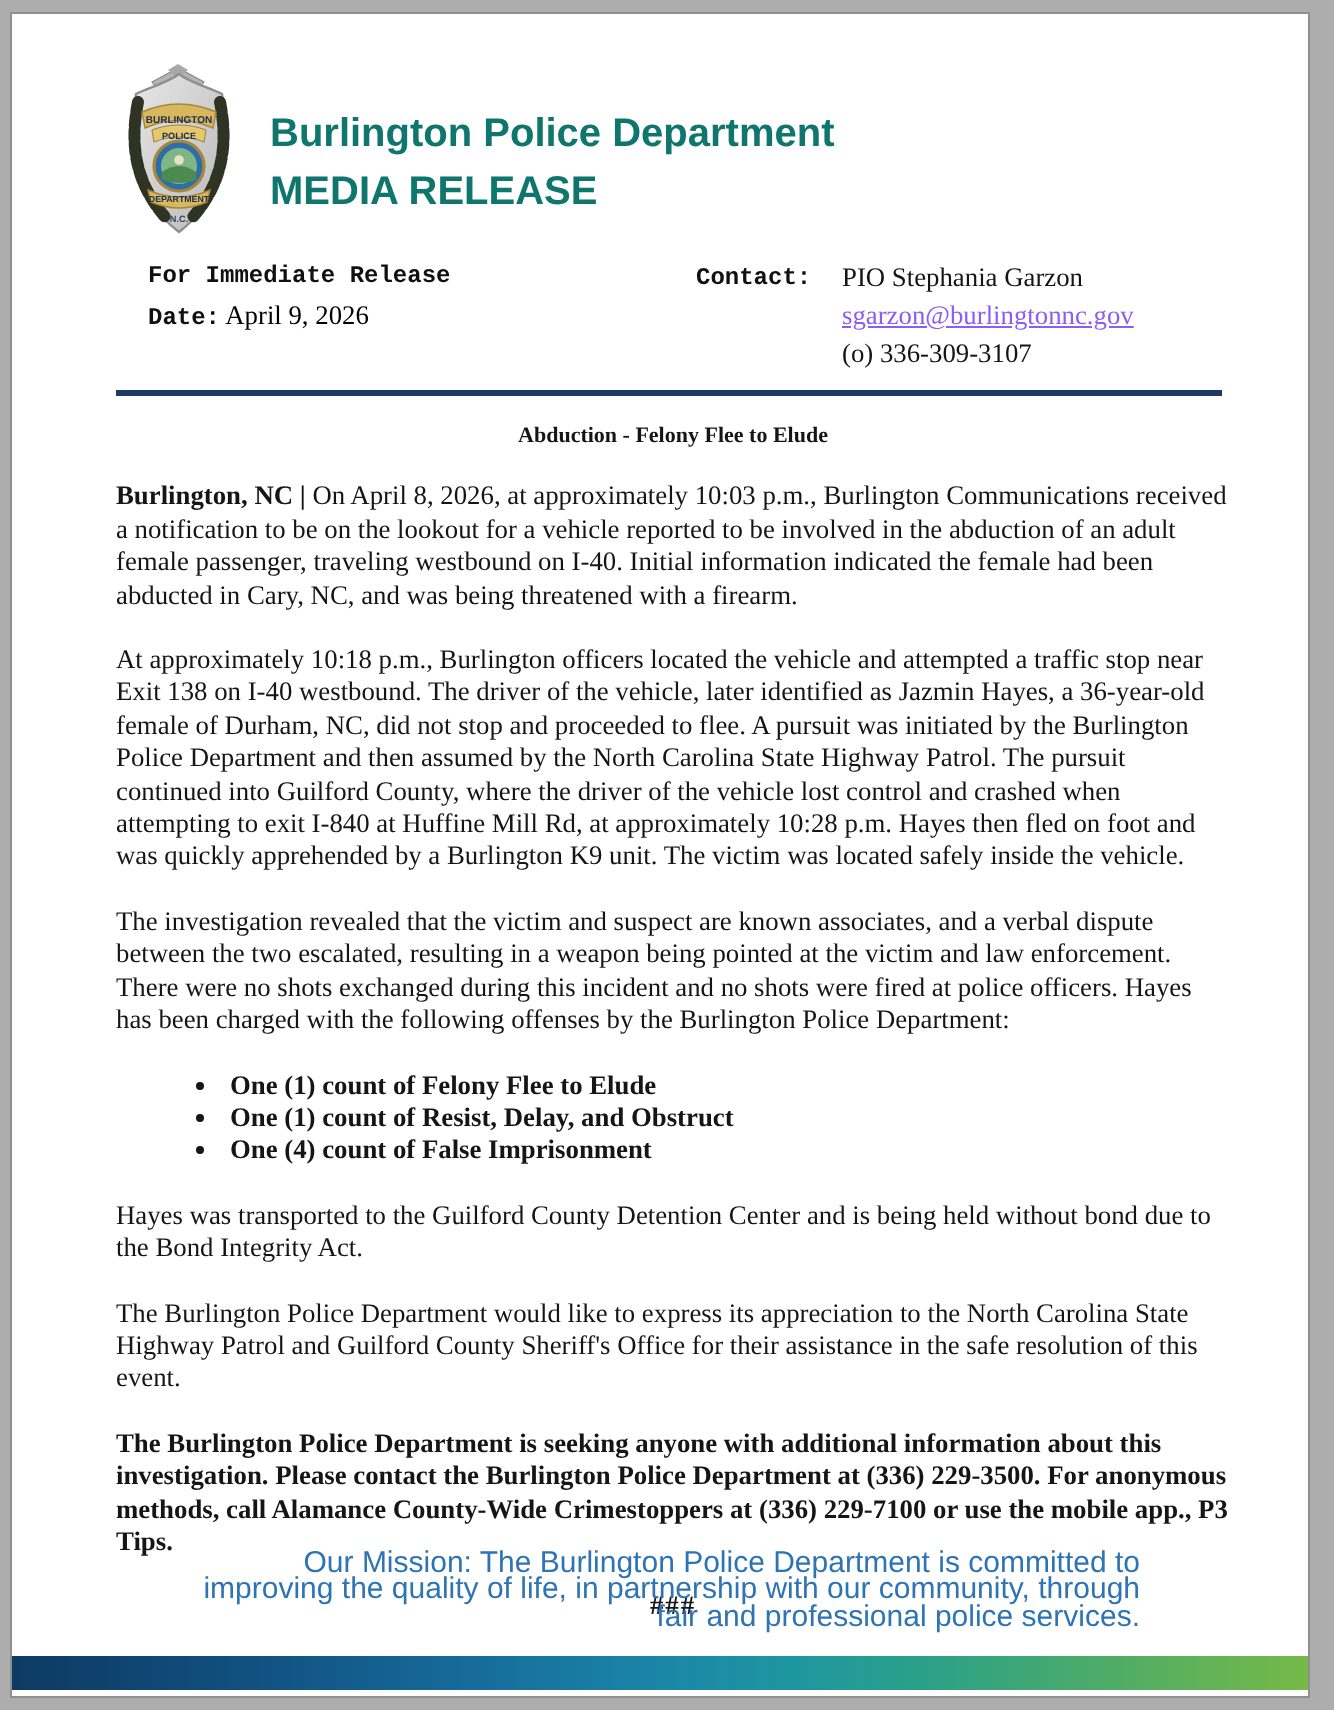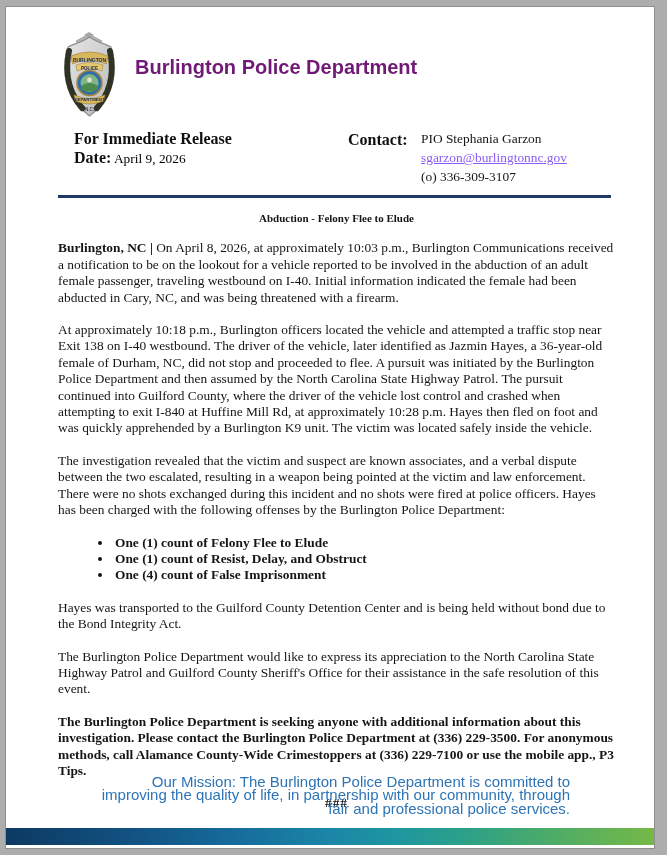--- a/index.html
+++ b/index.html
@@ -20,32 +20,32 @@
   }
   
   .header{
     display:flex;align-items:flex-start;
     padding:24px 0 0 50px;
   }
   .badge{width:67px;height:88px;flex:0 0 auto;}
   .header-titles{
     margin-left:12px;margin-top:22px;
     font-family:"Liberation Sans", sans-serif;
-    font-weight:bold;color:#701a75;
+    font-weight:bold;color:#0f766e;
     font-size:20px;line-height:29px;
   }
   
   .info-row{
     display:flex;
     margin:10px 0 0 68px;
     font-size:13.4px;line-height:19px;
   }
   .sans-label{
-    font-family:Liberation Serif, serif;
-    font-weight:bold;font-size:16px;color:#101010;
+    font-family:Liberation Mono, monospace;
+    font-weight:bold;font-size:12px;color:#101010;
   }
   .info-left{width:274px;}
   .info-contact-label{width:73px;padding-top:1px;}
   .info-contact-values{color:#151515;}
   .email-link{color:#8b5cf6;text-decoration:underline;}
   
   .rule{
     margin:9px 43px 0 52px;
     border:0;border-top:3px solid #1F3864;
   }
@@ -128,20 +128,21 @@
       <path d="M25 55 Q33.5 49 42 55 L42 59 Q33.5 62 25 59 Z" fill="#4c8a4f"></path>
       <circle cx="33.5" cy="49" r="2.4" fill="#e8e3c8"></circle>
 
       <path d="M18 64 Q33.5 71 49 64 L47.5 70 Q33.5 76 19.5 70 Z" fill="#d8b85e" stroke="#a8863c" stroke-width="0.7"></path>
       <text x="33.5" y="70" text-anchor="middle" font-family="Liberation Sans, sans-serif" font-size="4.4" font-weight="bold" fill="#203050">DEPARTMENT</text>
 
       <text x="33.5" y="80" text-anchor="middle" font-family="Liberation Sans, sans-serif" font-size="4.6" font-weight="bold" fill="#39435c">N.C.</text>
     </svg>
     <div class="header-titles">
       <div>Burlington Police Department</div>
+      <div>MEDIA RELEASE</div>
     </div>
   </div>
 
   <div class="info-row">
     <div class="info-left">
       <div class="sans-label">For Immediate Release</div>
       <div>
         <span class="sans-label">Date:</span>
         <span>April 9, 2026</span>
       </div>

